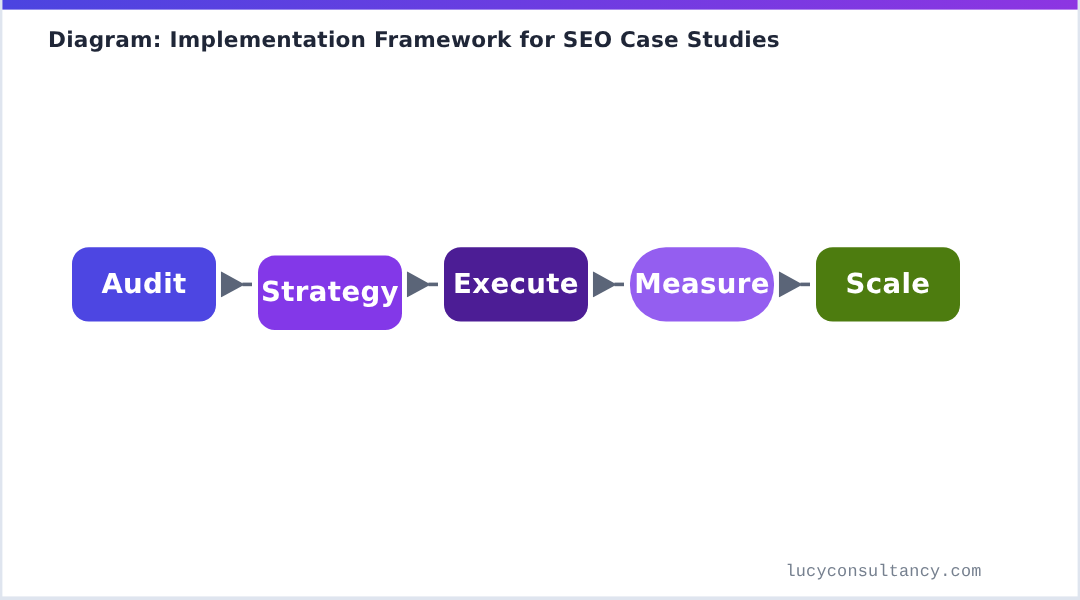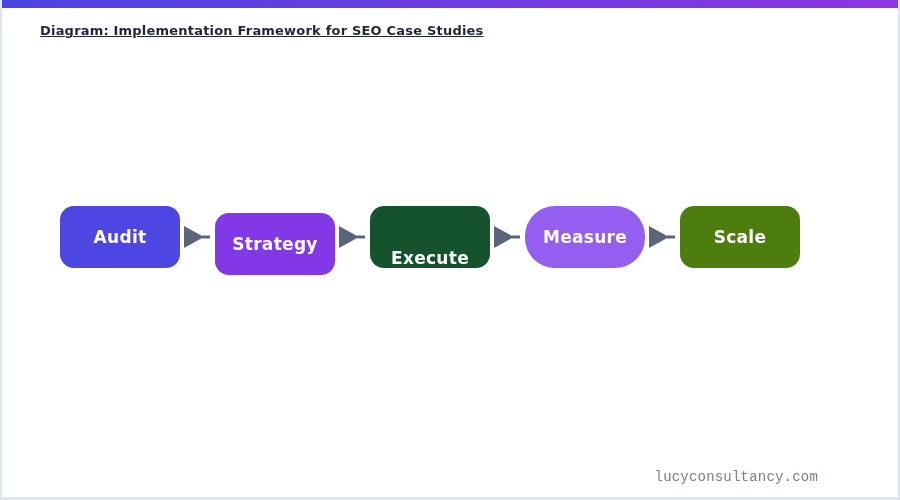--- a/index.html
+++ b/index.html
@@ -18,43 +18,42 @@
     top: 0; left: -2px;
     width: calc(100% + 4px);
     height: 8px;
     background: linear-gradient(90deg,
       var(--top-bar-gradient-start, #4b44e0),
       var(--top-bar-gradient-end, #8d35e2));
   }
   .page-title {
     position: absolute;
     top: 23px; left: 38px;
-    font-size: 13px;
+    font-size: 18px;
     font-weight: bold;
     color: var(--title-text, #1f2637);
     letter-spacing: 0.2px;
     white-space: nowrap;
-    text-decoration: underline;
   }
   .flow {
     position: absolute;
     top: 198px; left: 58px;
     display: flex;
     align-items: center;
   }
   .flow-step {
     width: 120px;
     height: 62px;
     border-radius: 14px;
     display: flex;
     align-items: center;
     justify-content: center;
     color: #ffffff;
     font-weight: bold;
-    font-size: 17px;
+    font-size: 23px;
     letter-spacing: 0.3px;
     white-space: nowrap;
   }
   .flow-arrow {
     width: 35px;
     height: 62px;
     display: flex;
     align-items: center;
     justify-content: center;
     color: var(--arrow, #5b6578);
@@ -93,21 +92,21 @@
     <span>Strategy</span>
   </div>
 
   <div class="flow-arrow">
     <svg width="27" height="22" viewBox="0 0 27 22">
       <polygon points="0,0 0,22 20,11" fill="currentColor"></polygon>
       <rect x="18" y="9.5" width="8" height="3" fill="currentColor"></rect>
     </svg>
   </div>
 
-  <div class="flow-step" style="background: #14532d; align-items: flex-end;">
+  <div class="flow-step" style="background: #4c1d95;">
     <span>Execute</span>
   </div>
 
   <div class="flow-arrow">
     <svg width="27" height="22" viewBox="0 0 27 22">
       <polygon points="0,0 0,22 20,11" fill="currentColor"></polygon>
       <rect x="18" y="9.5" width="8" height="3" fill="currentColor"></rect>
     </svg>
   </div>
 

